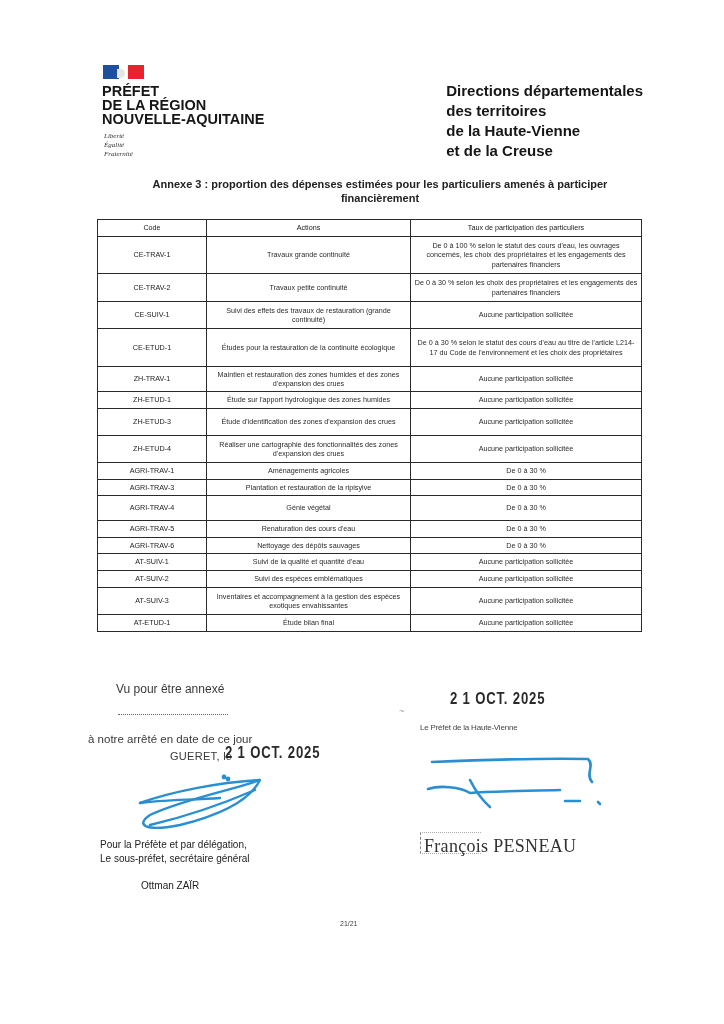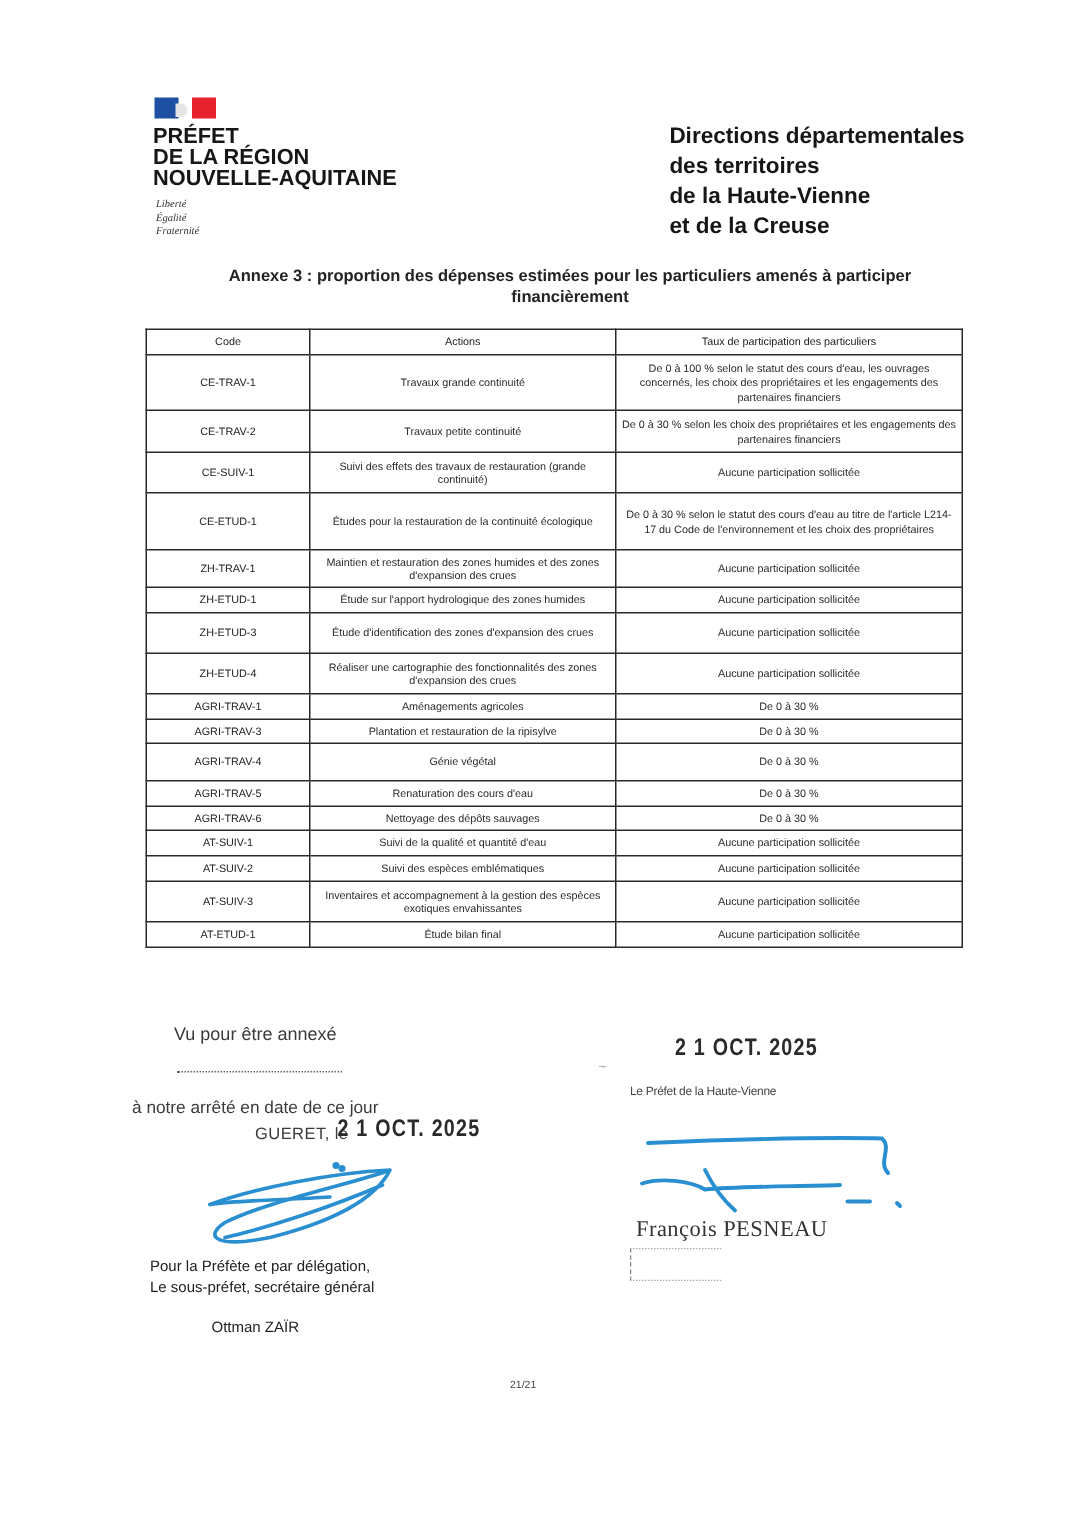--- a/index.html
+++ b/index.html
@@ -15,21 +15,21 @@
   .annex-title { left:100px; top:177px; width:560px; text-align:center; font-weight:bold; font-size:11px; line-height:14px; color:#222; }
   table.grid { position:absolute; left:97px; top:219px; width:544px; border-collapse:collapse; table-layout:fixed; }
   table.grid td, table.grid th { border:1px solid #2a2a2a; text-align:center; vertical-align:middle; font-size:7.2px; line-height:9.4px; padding:0 3px; color:#2a2a2a; font-weight:normal; overflow:hidden; }
   table.grid th { font-weight:normal; height:16px; color:#1a1a1a; }
   table.grid td.code { font-size:7.2px; color:#222; }
   .date-left { left:225px; top:744px; font-family:"Liberation Sans Narrow","Liberation Sans", sans-serif; font-size:16px; letter-spacing:1px; color:#2a2a2a; font-weight:bold; transform:scaleX(0.82); transform-origin:left center; }
   .date-right { left:450px; top:690px; font-size:16px; letter-spacing:1px; color:#2a2a2a; font-weight:bold; transform:scaleX(0.82); transform-origin:left center; }
   .prefet-hv { left:420px; top:723px; font-size:8px; color:#444; font-weight:normal; letter-spacing:-0.2px; }
   .sig-caption { left:100px; top:838px; width:170px; font-size:10px; line-height:14px; color:#222; }
   .sig-name-left { left:141px; top:880px; font-size:10px; color:#222; }
-  .sig-name-right { left:424px; top:812px; font-family:"Liberation Serif", serif; font-size:15px; color:#333; letter-spacing:0.3px; }
+  .sig-name-right { left:424px; top:836px; font-family:"Liberation Serif", serif; font-size:18px; color:#333; letter-spacing:0.3px; }
   .page-num { left:340px; top:920px; font-size:7px; color:#444; }
   svg.sig { position:absolute; }
 </style>
 </head>
 <body>
 
 <div class="abs flag">
   <span class="blue"></span>
   <span class="mark"></span>
   <span class="red"></span>

